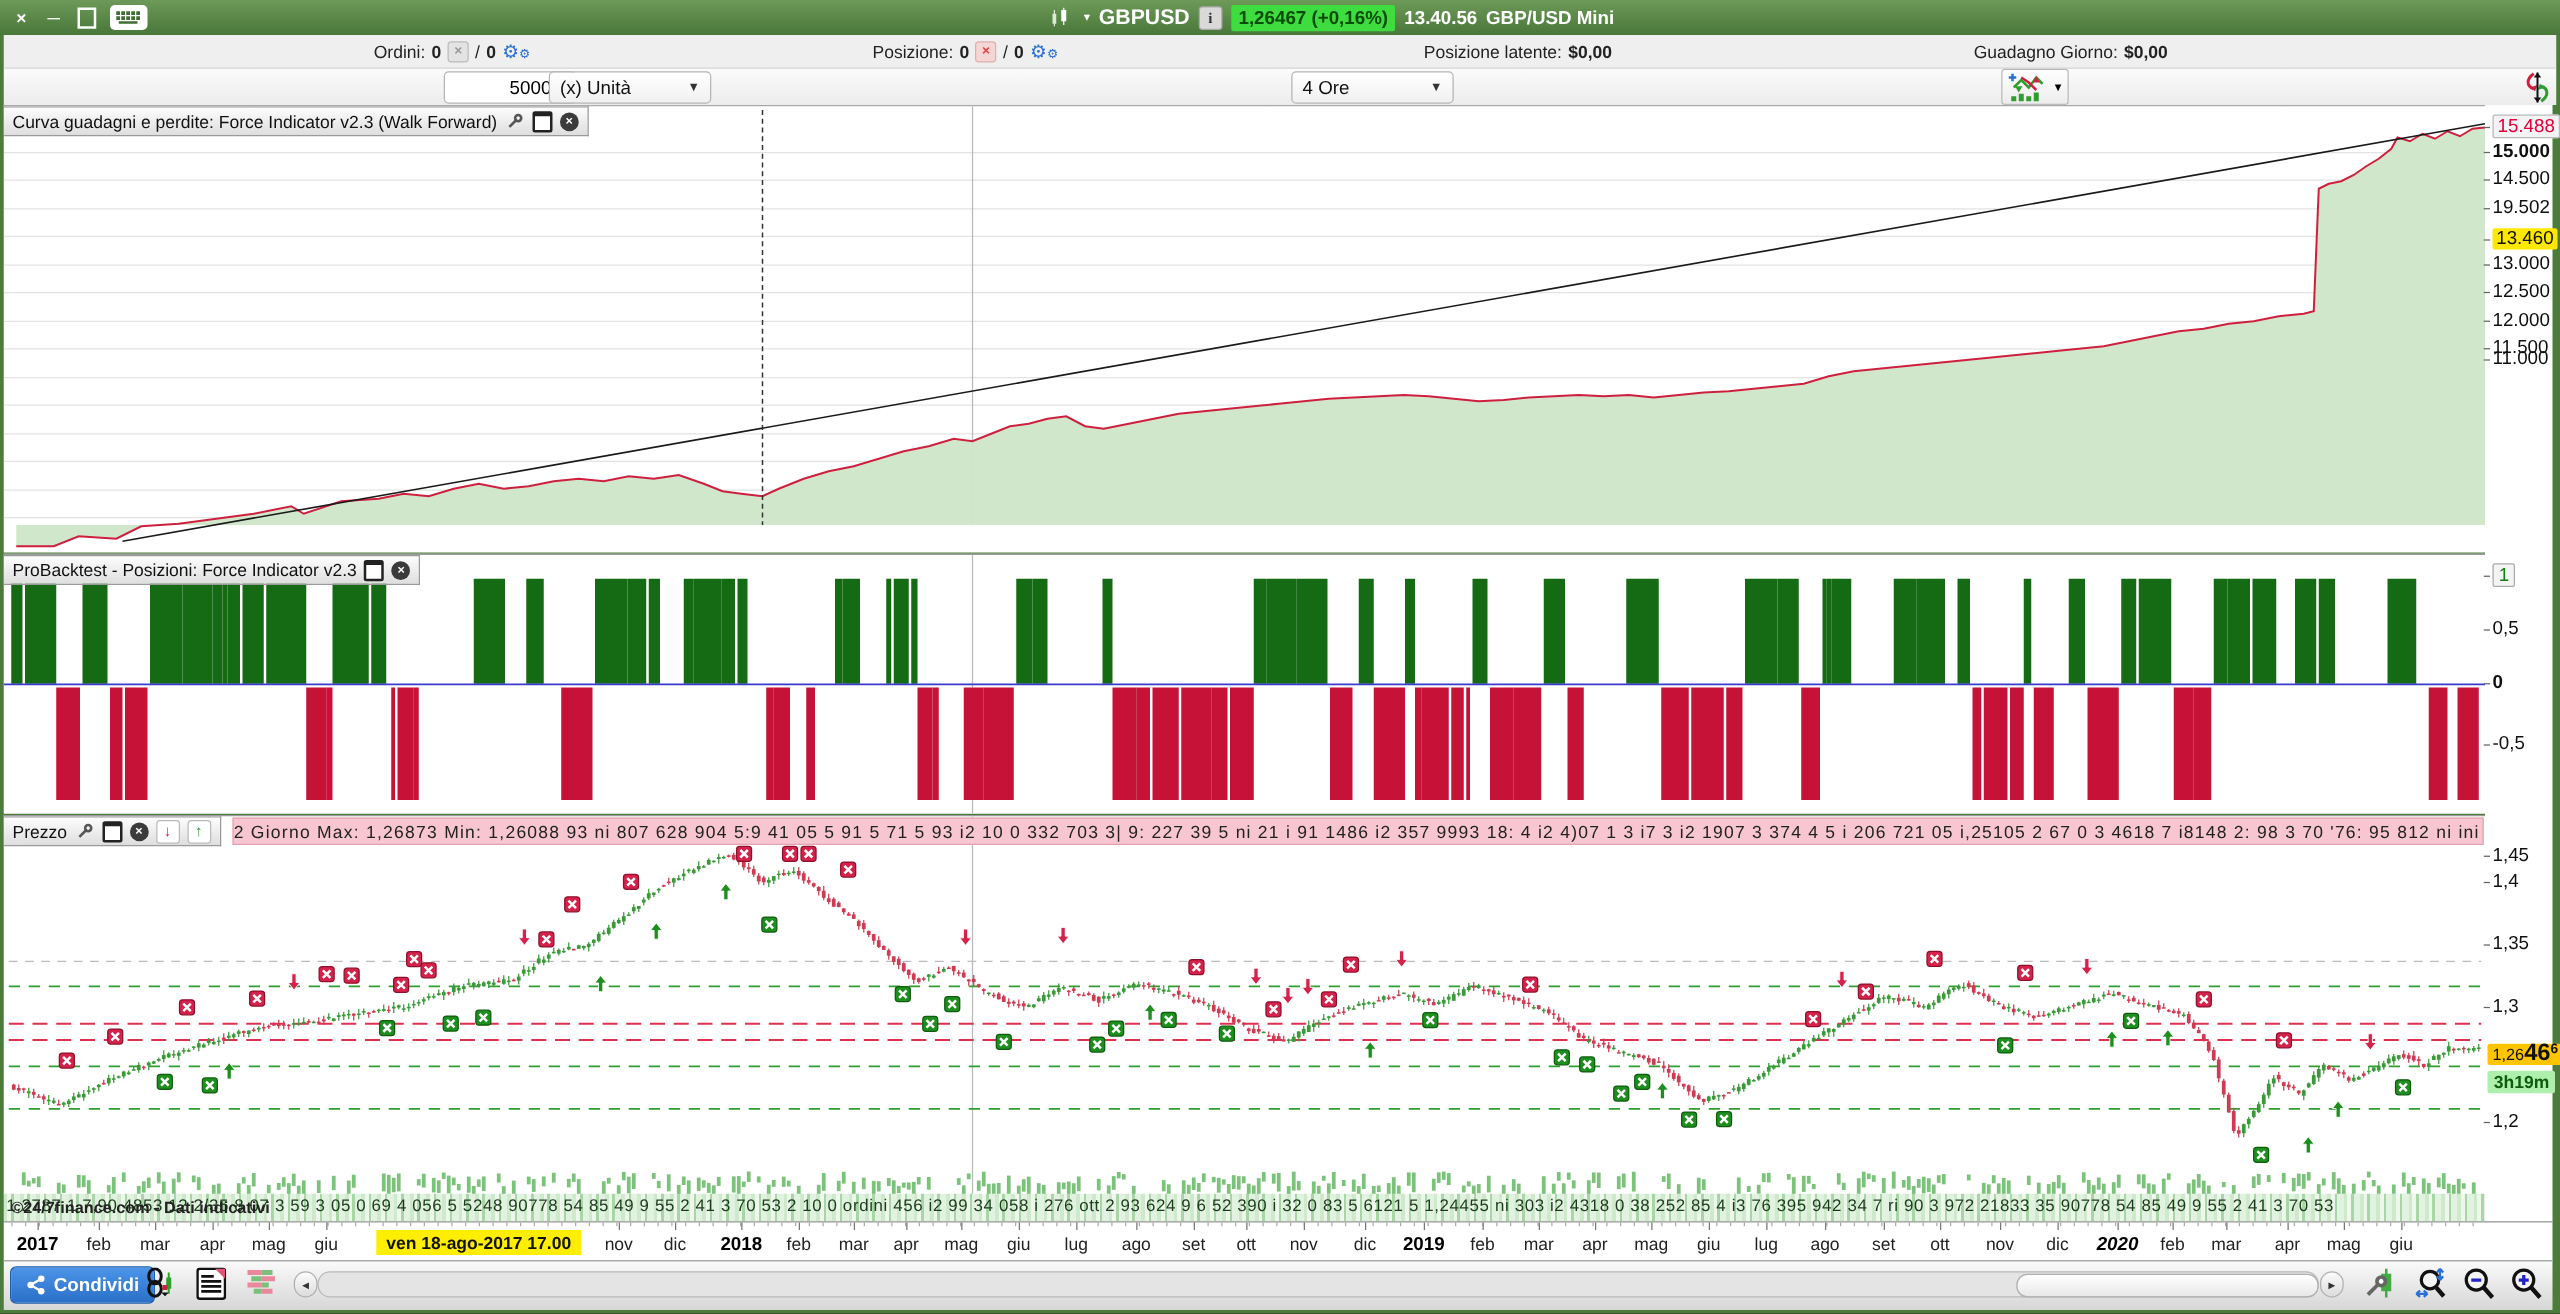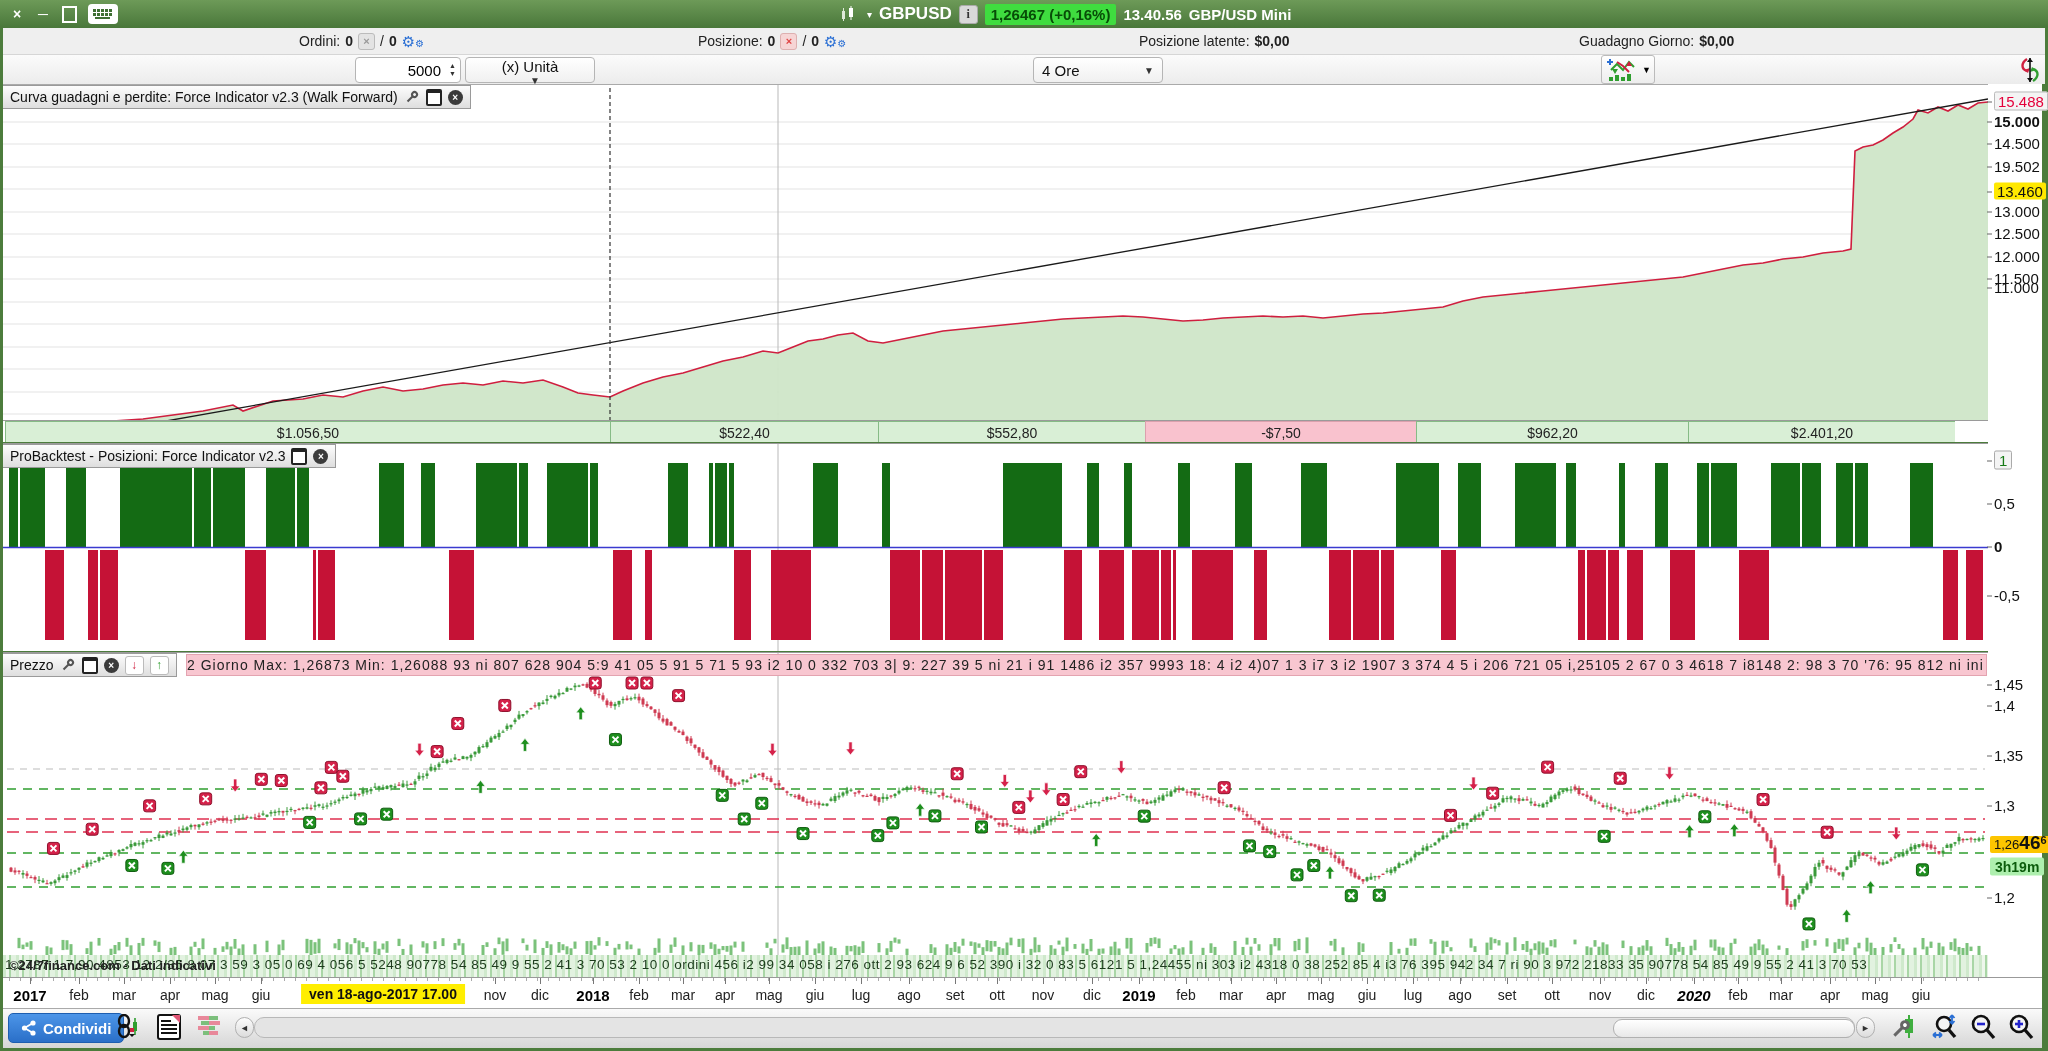--- a/index.html
+++ b/index.html
@@ -157,21 +157,21 @@
       <span>Guadagno Giorno:</span>
       <b>$0,00</b>
     </div>
   </div>
 
   <div class="row3">
     <div class="spin">
       <input value="5000" style="">
       <span class="stepper">▲<span>▼</span></span>
     </div>
-    <div class="sel" style="left:462px;width:112px;flex-direction:column;">
+    <div class="sel" style="left:436px;width:112px;">
       <span>(x) Unità</span>
       <span class="chev">▼</span>
     </div>
     <div class="sel" style="left:1030px;width:112px;">
       <span>4 Ore</span>
       <span class="chev">▼</span>
     </div>
     <div class="icon-btn" style="left:1598px;">
       <svg width="34" height="24" viewBox="0 0 34 24">
         <path d="M2 4 h6 M5 1 v6" stroke="#2a6fd4" stroke-width="2" fill="none"></path>
@@ -226,28 +226,20 @@
               <circle cx="8" cy="3.4" r="2.6"></circle>
               <line x1="8" y1="6" x2="8" y2="14"></line>
             </g>
           </svg>
       </span>
       <span class="ti">
           <span class="winico"></span>
         </span>
       <span class="ci">×</span>
     </div>
-    <div id="equity-segments" class="abs" style="left:0;top:335px;width:1985px;height:22px;background:#fff;border-top:1px solid #9a9a9a;">
-        <div class="seg" style="left: 2px; width: 605px;">$1.056,50</div>
-        <div class="seg" style="left: 607px; width: 268px;">$522,40</div>
-        <div class="seg" style="left: 875px; width: 267px;">$552,80</div>
-        <div class="seg neg" style="left: 1142px; width: 271px;">-$7,50</div>
-        <div class="seg" style="left: 1413px; width: 272px;">$962,20</div>
-        <div class="seg" style="left: 1685px; width: 267px;">$2.401,20</div>
-      </div>
   </div>
 
   <div class="panel" id="positions-panel" style="top:443px;height:207px;border-top:1px solid #9a9a9a;">
     <svg id="positions-svg" width="1985" height="207">
         <line x1="775" y1="0" x2="775" y2="207" stroke="#b9b9b9" stroke-width="1"></line>
         <rect x="6" y="19" width="9" height="84" fill="#146b14"></rect>
         <rect x="17" y="19" width="25" height="84" fill="#146b14"></rect>
         <rect x="42" y="106" width="19" height="90" fill="#c51236"></rect>
         <rect x="63" y="19" width="20" height="84" fill="#146b14"></rect>
         <rect x="85" y="106" width="10" height="90" fill="#c51236"></rect>

